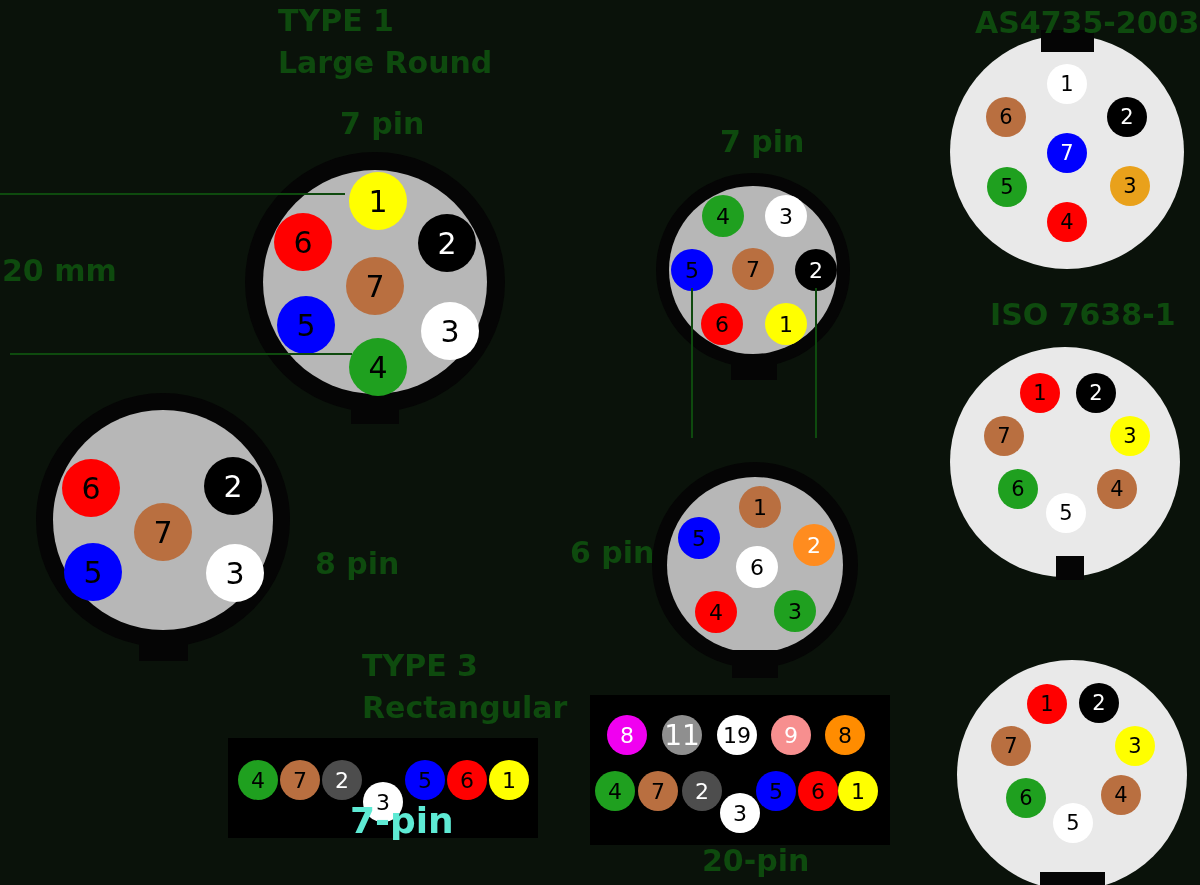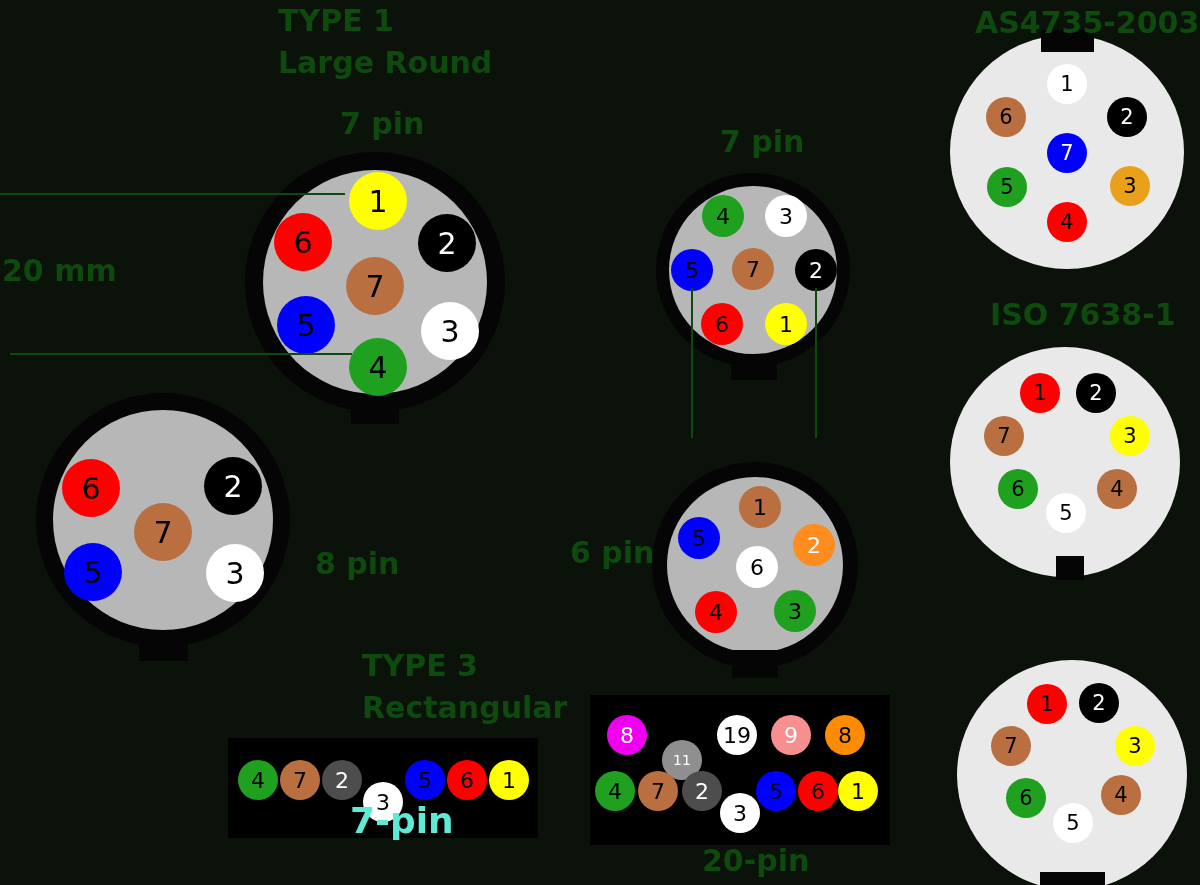--- a/index.html
+++ b/index.html
@@ -88,21 +88,21 @@
     <div class="rect" style="left: 228px; top: 738px; width: 310px; height: 100px; background: rgb(0, 0, 0);"></div>
     <div class="pin" style="left: 238px; top: 760px; width: 40px; height: 40px; background: rgb(31, 160, 31); color: rgb(0, 0, 0); font-size: 22px;">4</div>
     <div class="pin" style="left: 280px; top: 760px; width: 40px; height: 40px; background: rgb(185, 111, 64); color: rgb(0, 0, 0); font-size: 22px;">7</div>
     <div class="pin" style="left: 322px; top: 760px; width: 40px; height: 40px; background: rgb(77, 77, 77); color: rgb(255, 255, 255); font-size: 22px;">2</div>
     <div class="pin" style="left: 363px; top: 782px; width: 40px; height: 40px; background: rgb(255, 255, 255); color: rgb(0, 0, 0); font-size: 22px;">3</div>
     <div class="pin" style="left: 405px; top: 760px; width: 40px; height: 40px; background: rgb(0, 0, 255); color: rgb(0, 0, 0); font-size: 22px;">5</div>
     <div class="pin" style="left: 447px; top: 760px; width: 40px; height: 40px; background: rgb(255, 0, 0); color: rgb(0, 0, 0); font-size: 22px;">6</div>
     <div class="pin" style="left: 489px; top: 760px; width: 40px; height: 40px; background: rgb(255, 255, 0); color: rgb(0, 0, 0); font-size: 22px;">1</div>
     <div class="rect" style="left: 590px; top: 695px; width: 300px; height: 150px; background: rgb(0, 0, 0);"></div>
     <div class="pin" style="left: 607px; top: 715px; width: 40px; height: 40px; background: rgb(240, 0, 240); color: rgb(255, 255, 255); font-size: 22px;">8</div>
-    <div class="pin" style="left: 662px; top: 715px; width: 40px; height: 40px; background: rgb(143, 143, 143); color: rgb(255, 255, 255); font-size: 14px; margin-top: 25px;">11</div>
+    <div class="pin" style="left: 662px; top: 715px; width: 40px; height: 40px; background: rgb(143, 143, 143); color: rgb(255, 255, 255); font-size: 28px;">11</div>
     <div class="pin" style="left: 717px; top: 715px; width: 40px; height: 40px; background: rgb(255, 255, 255); color: rgb(0, 0, 0); font-size: 22px;">19</div>
     <div class="pin" style="left: 771px; top: 715px; width: 40px; height: 40px; background: rgb(247, 143, 143); color: rgb(255, 255, 255); font-size: 22px;">9</div>
     <div class="pin" style="left: 825px; top: 715px; width: 40px; height: 40px; background: rgb(255, 140, 0); color: rgb(0, 0, 0); font-size: 22px;">8</div>
     <div class="pin" style="left: 595px; top: 771px; width: 40px; height: 40px; background: rgb(31, 160, 31); color: rgb(0, 0, 0); font-size: 22px;">4</div>
     <div class="pin" style="left: 638px; top: 771px; width: 40px; height: 40px; background: rgb(185, 111, 64); color: rgb(0, 0, 0); font-size: 22px;">7</div>
     <div class="pin" style="left: 682px; top: 771px; width: 40px; height: 40px; background: rgb(77, 77, 77); color: rgb(255, 255, 255); font-size: 22px;">2</div>
     <div class="pin" style="left: 720px; top: 793px; width: 40px; height: 40px; background: rgb(255, 255, 255); color: rgb(0, 0, 0); font-size: 22px;">3</div>
     <div class="pin" style="left: 756px; top: 771px; width: 40px; height: 40px; background: rgb(0, 0, 255); color: rgb(0, 0, 0); font-size: 22px;">5</div>
     <div class="pin" style="left: 798px; top: 771px; width: 40px; height: 40px; background: rgb(255, 0, 0); color: rgb(0, 0, 0); font-size: 22px;">6</div>
     <div class="pin" style="left: 838px; top: 771px; width: 40px; height: 40px; background: rgb(255, 255, 0); color: rgb(0, 0, 0); font-size: 22px;">1</div>

